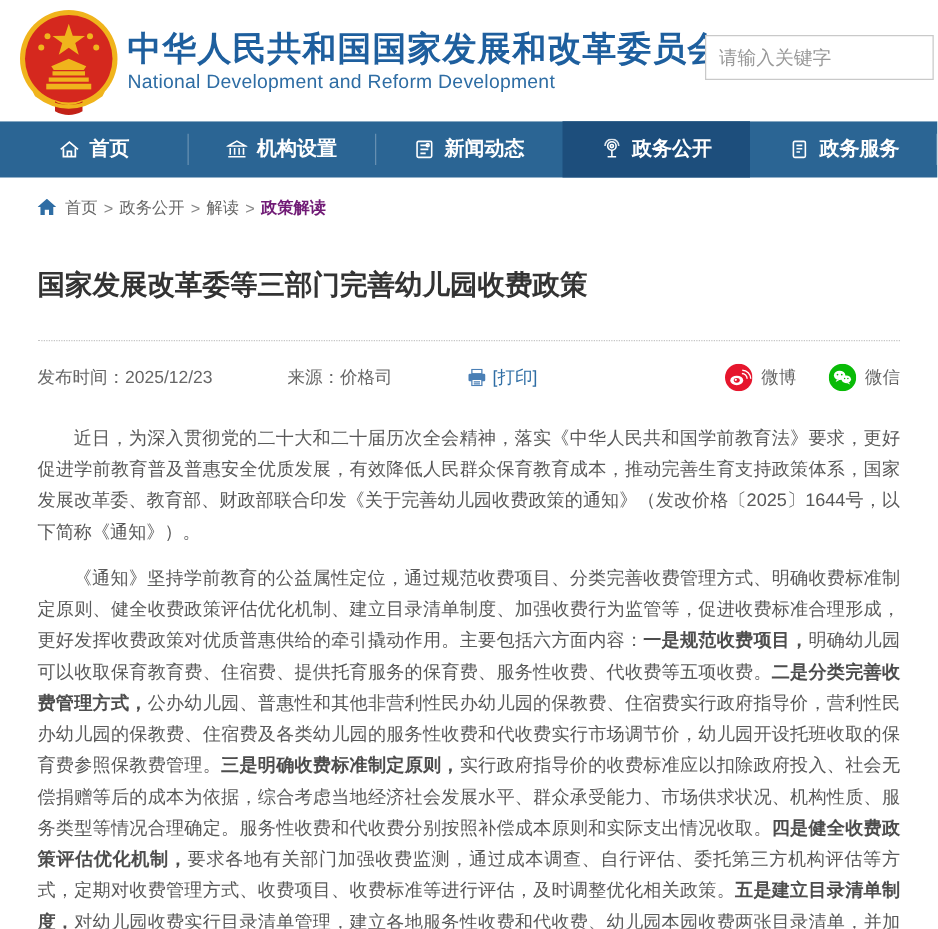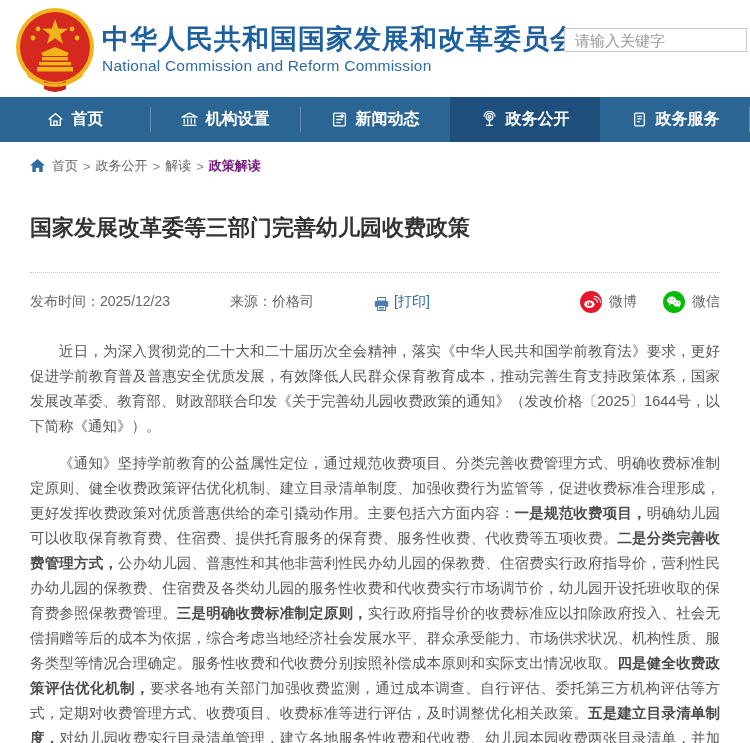--- a/index.html
+++ b/index.html
@@ -12,21 +12,21 @@
   .page { width:750px; height:743px; background:#fff; position:relative; }
 
   
   .header { height:97px; position:relative; background:#fff; }
   .emblem { position:absolute; left:14px; top:7px; width:82px; height:86px; cursor:pointer; }
   .titles { position:absolute; left:102px; top:24px; }
   .title-cn { font-size:27px; font-weight:bold; color:#1e5f9e; letter-spacing:1px; line-height:1.15; }
   .title-en { font-size:15.5px; color:#2e6da4; margin-top:2px; letter-spacing:0.2px; }
   .hotsearch { position:absolute; right:8px; top:8px; font-size:12.5px; color:#404040; white-space:nowrap; }
   .hotsearch a { color:#404040; text-decoration:none; margin-left:6px; cursor:pointer; }
-  .searchbox { position:absolute; right:3px; top:28px; width:183px; height:24px;
+  .searchbox { position:absolute; right:3px; top:28px; width:183px; height:36px;
     border:1px solid #c9c9c9; background:#fff; display:flex; align-items:center; }
   .searchbox input { border:0; outline:none; width:100%; height:100%; padding:0 10px;
     font-size:15px; color:#333; font-family:inherit; background:transparent; }
   .searchbox input::placeholder { color:#999; }
 
   
   .nav { height:45px; background:#2b6594; display:flex; }
   .nav-item { flex:1 1 0; display:flex; align-items:center; justify-content:center;
     color:#fff; font-size:16px; font-weight:bold; cursor:pointer; position:relative; }
   .nav-item + .nav-item::before { content:""; position:absolute; left:0; top:10px; bottom:10px;
@@ -44,21 +44,21 @@
   .crumbs a { color:#666; text-decoration:none; cursor:pointer; }
   .crumb-sep { margin:0 5px; color:#888; }
   .crumb-current { color:#701a75; font-weight:bold;font-family:Liberation Serif, serif; }
 
   
   .article { padding:0 30px; }
   .art-title { margin-top:38px; font-size:22px; font-weight:bold; color:#333; line-height:1.4; }
   .dotline { margin-top:28px; border-bottom:1px dotted #c5c5c5; }
   .meta { margin-top:18px; display:flex; align-items:center; font-size:14px; color:#666;gap:26px; }
   .meta-item { margin-right:34px; white-space:nowrap; }
-  .print { display:flex; align-items:flex-end; color:#2e6da4; cursor:pointer; }
+  .print { display:flex; align-items:center; color:#2e6da4; cursor:pointer; }
   .print svg { margin-right:5px; }
   .share { margin-left:auto; display:flex; align-items:center; }
   .share-btn { display:flex; align-items:center; margin-left:26px; cursor:pointer; color:#666; }
   .share-btn svg { width:22px; height:22px; margin-right:7px; }
 
   .bodytext { margin-top:26px; font-size:14.5px; line-height:25px; color:#595959; text-align:justify; }
   .bodytext p { text-indent:2em; margin-bottom:12px; }
   .seg-bold { font-weight:bold; color:#4d4d4d; }
 </style>
 </head>
@@ -79,21 +79,21 @@
         <path d="M27 46 L41 40 L55 46 L53 49 L29 49 Z" fill="#f0b41c"></path>
         <rect x="28" y="50" width="26" height="3.4" fill="#f0b41c"></rect>
         <rect x="25" y="55" width="32" height="3.4" fill="#f0b41c"></rect>
         <rect x="23" y="60" width="36" height="4.5" fill="#f0b41c"></rect>
         <path d="M30 74 Q41 80 52 74 L52 82 Q41 88 30 82 Z" fill="#c32218"></path>
         <path d="M12 66 Q24 76 41 77 Q58 76 70 66 L68 70 Q55 80 41 80 Q27 80 14 70 Z" fill="#f0b41c"></path>
       </svg>
     </div>
     <div class="titles">
       <div class="title-cn">中华人民共和国国家发展和改革委员会</div>
-      <div class="title-en">National Commission and Reform Commission</div>
+      <div class="title-en">National Development and Reform Development</div>
     </div>
     <div class="searchbox">
       <input type="text" placeholder="请输入关键字" style="">
     </div>
   </div>
 
   <div class="nav">
     <div class="nav-item">
       <svg class="nav-icon" viewBox="0 0 16 16" fill="none" stroke="#fff" stroke-width="1.3">
         <path d="M1.5 8 L8 2.5 L14.5 8"></path>

